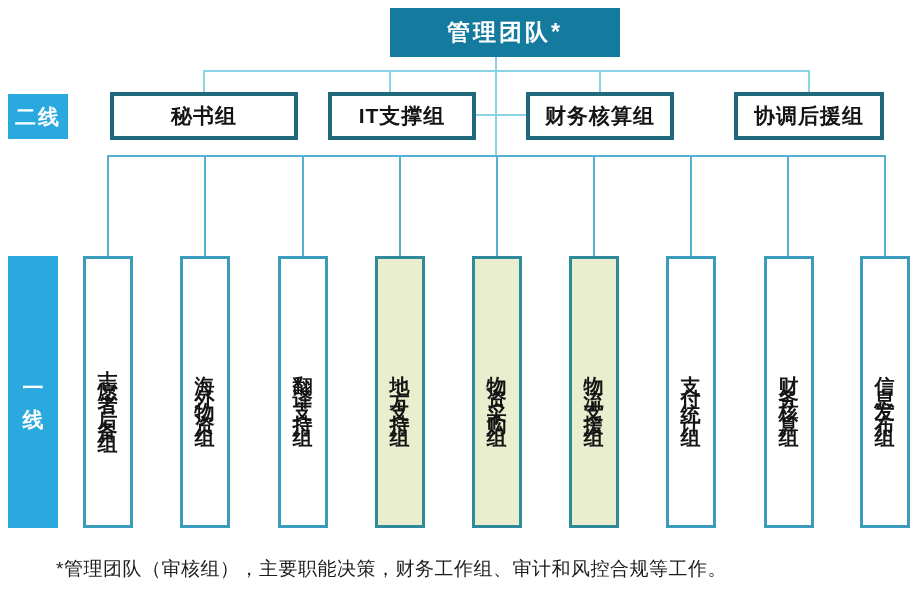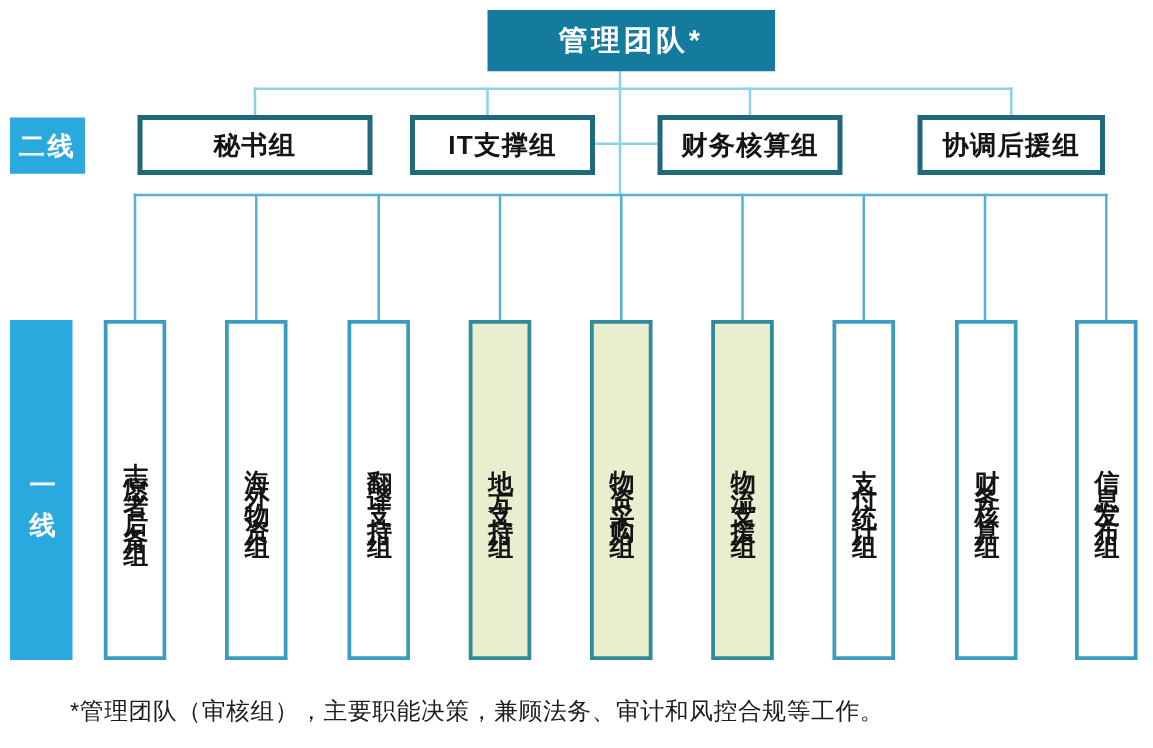--- a/index.html
+++ b/index.html
@@ -117,14 +117,14 @@
   <div class="col-node" style="left:666px;">
     <span class="vtext">支付统计组</span>
   </div>
   <div class="col-node" style="left:764px;">
     <span class="vtext">财务核算组</span>
   </div>
   <div class="col-node" style="left:860px;">
     <span class="vtext">信息发布组</span>
   </div>
 
-  <div class="footnote">*管理团队（审核组），主要职能决策，兼顾法务、审计和风控合规等工作。</div>
+  <div class="footnote">*管理团队（审核组），主要职能决策，财务工作组、审计和风控合规等工作。</div>
 </div>
 
 </body></html>

